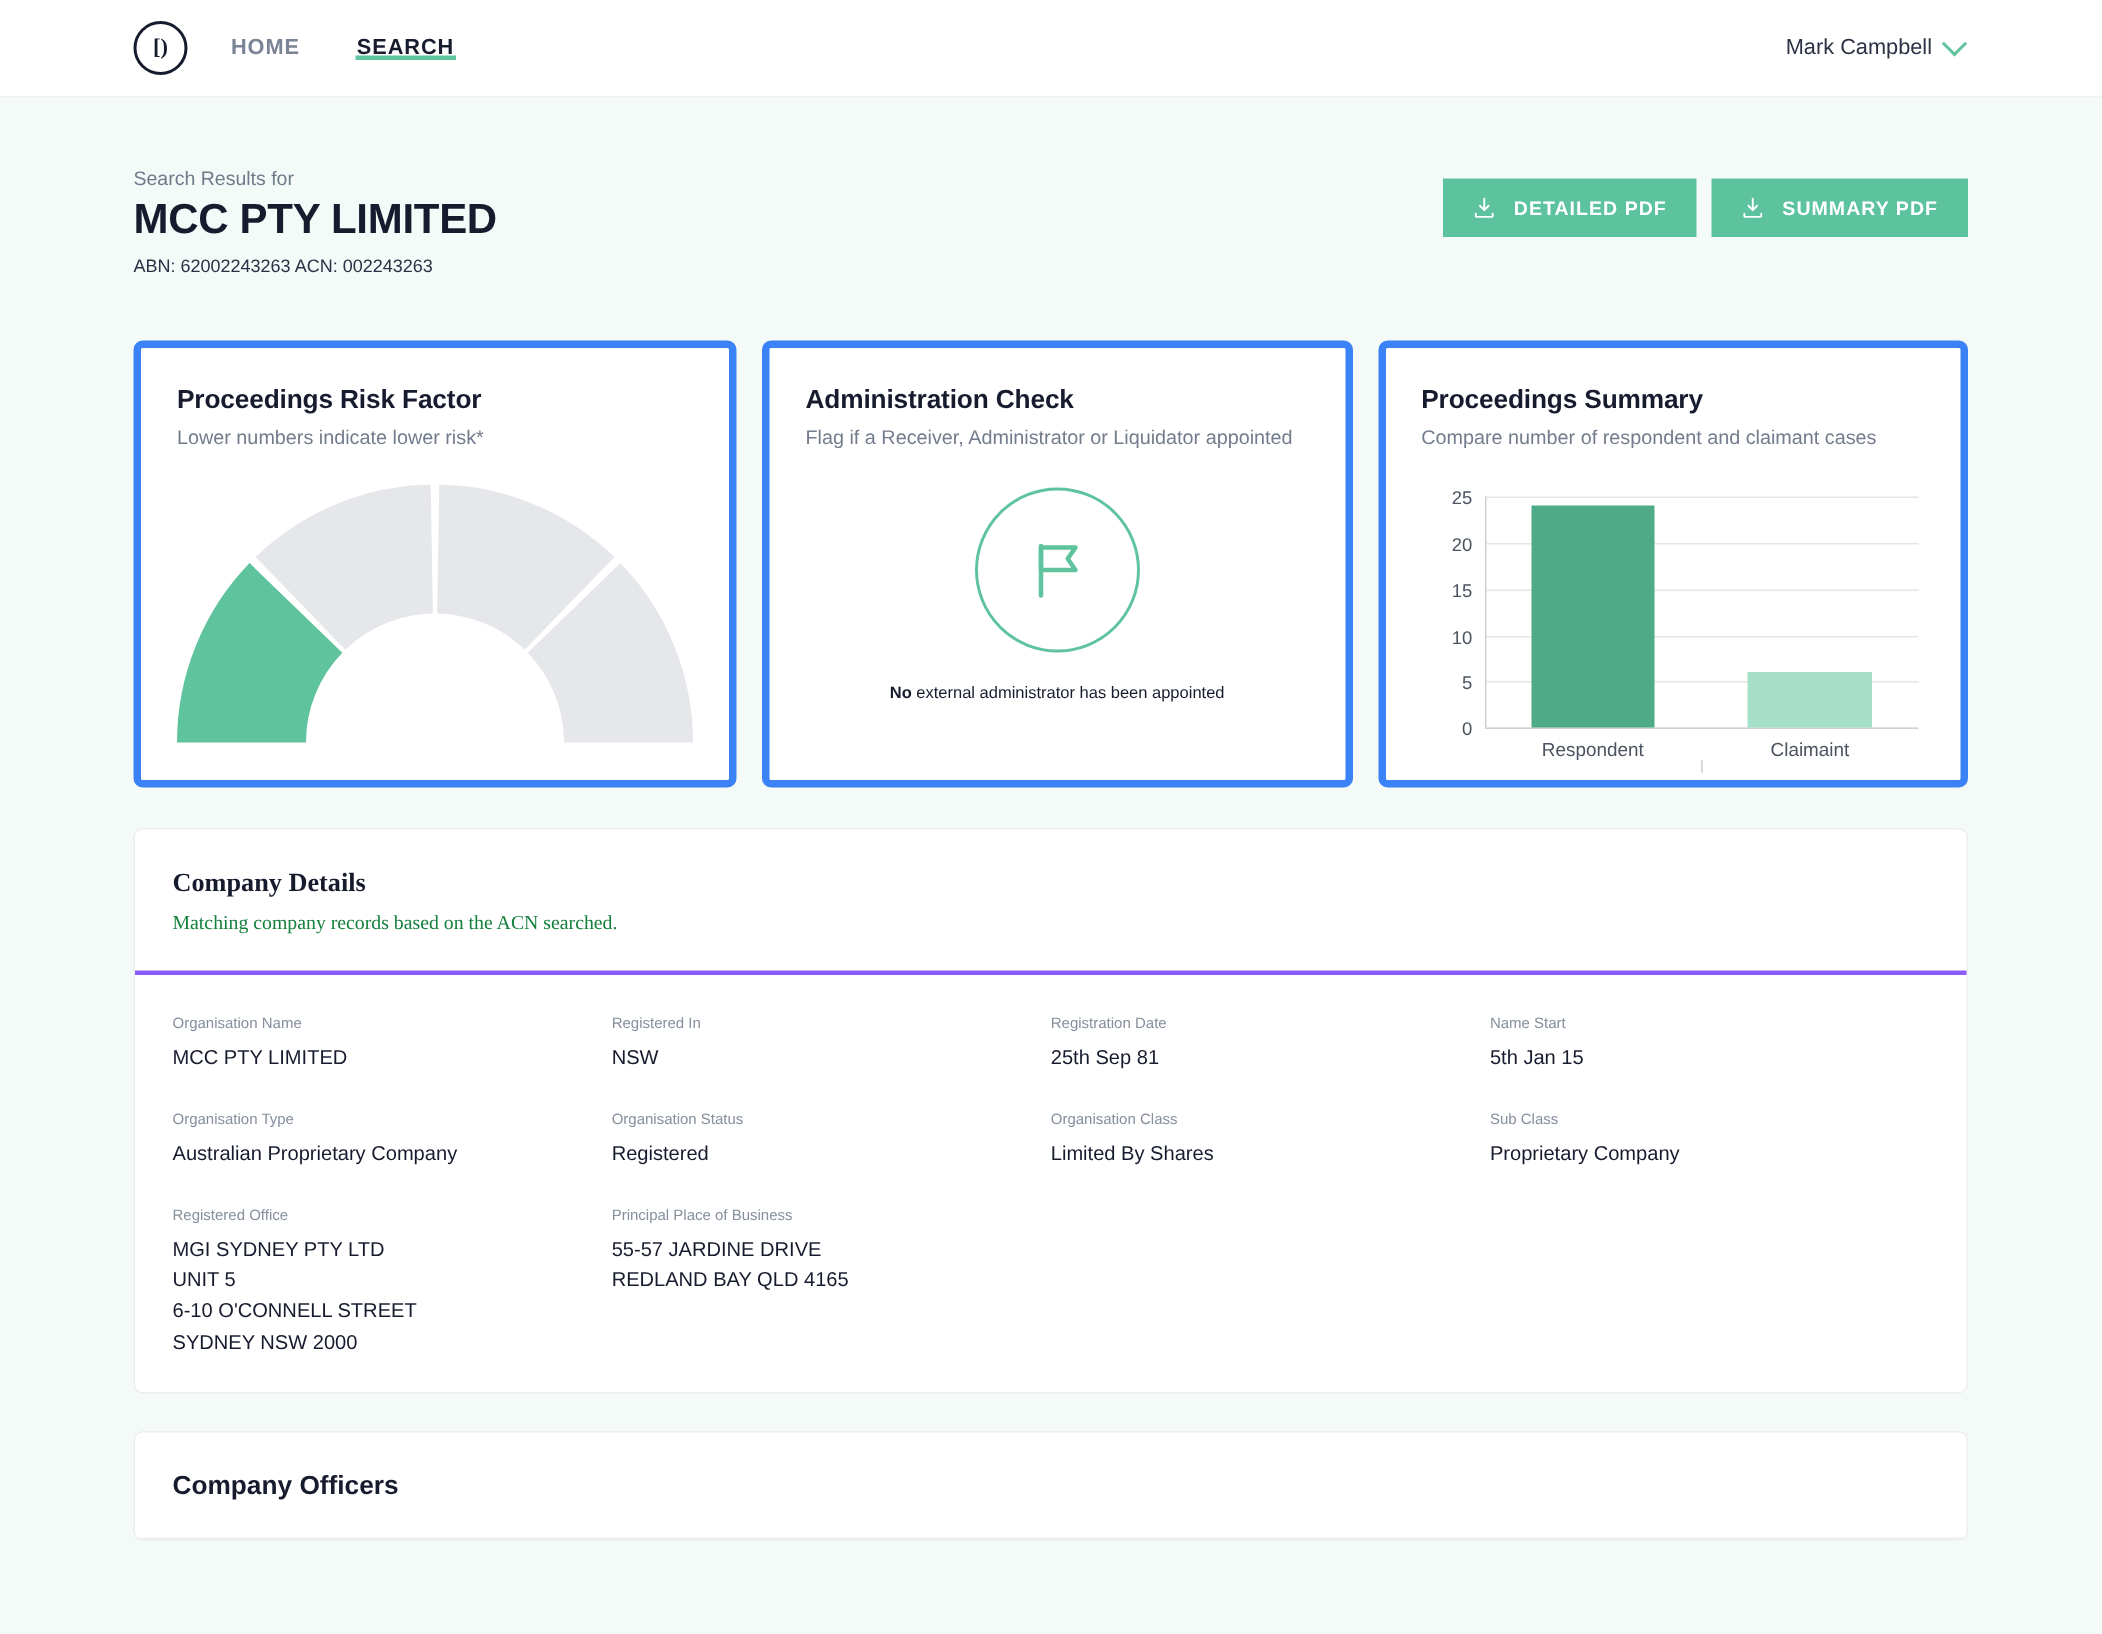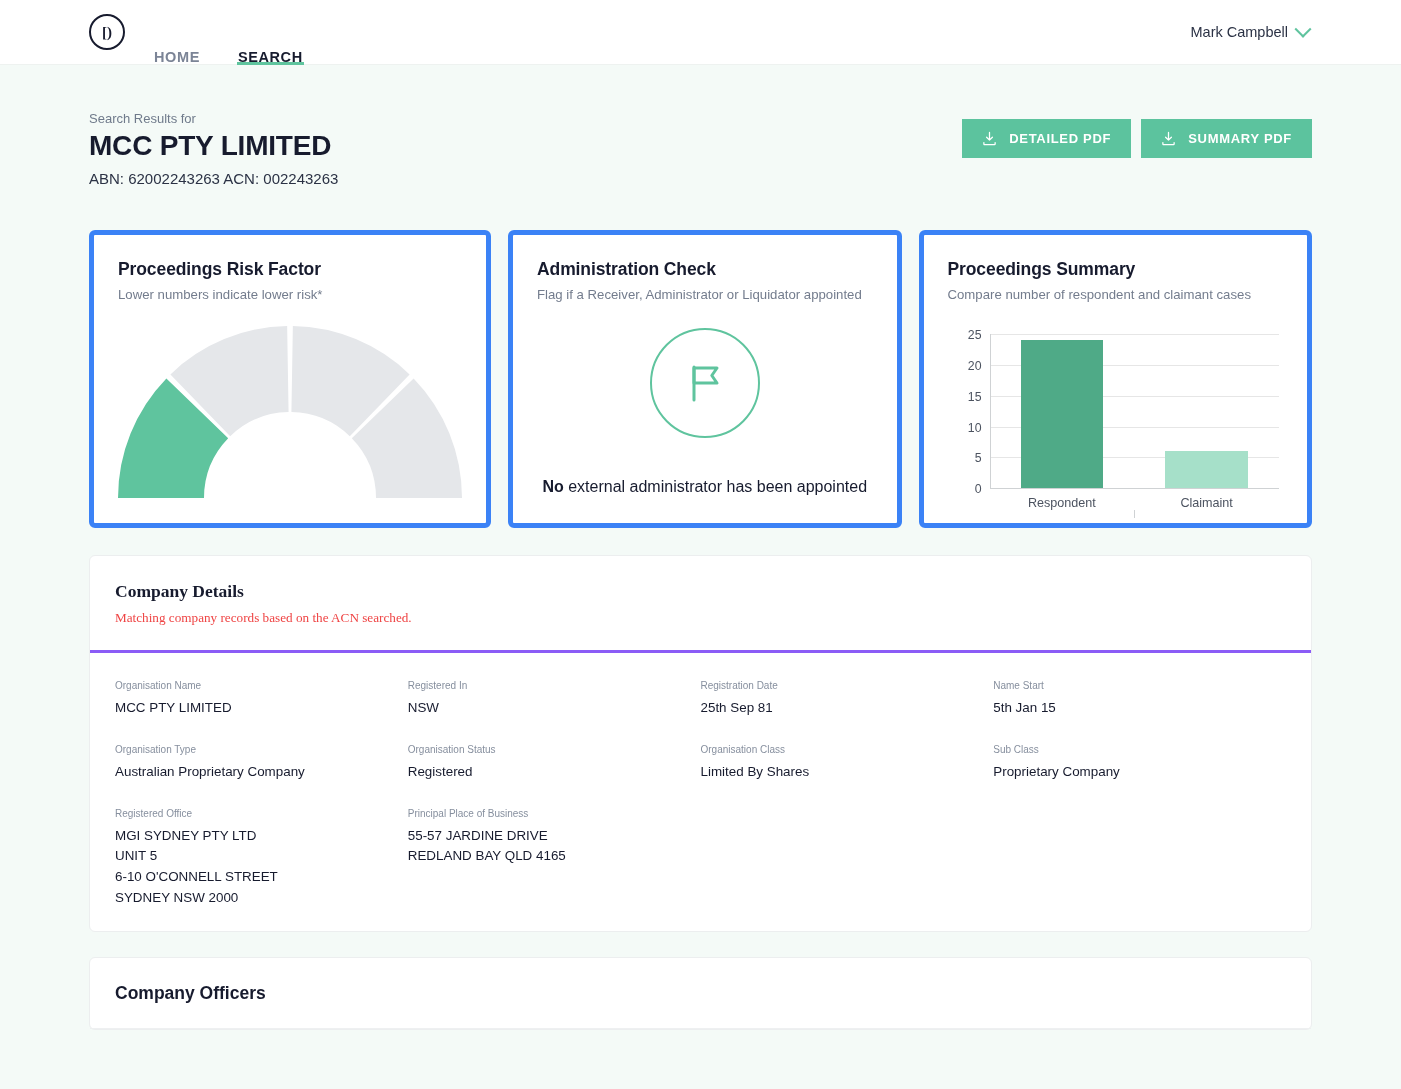--- a/index.html
+++ b/index.html
@@ -25,21 +25,21 @@
   .brand-logo {
     margin-left: 89px;
     width: 36px; height: 36px;
     border: 2px solid #171b2e;
     border-radius: 50%;
     display: flex; align-items: center; justify-content: center;
     font-size: 15px; font-weight: 700; color: #171b2e;
     letter-spacing: 0px;
     font-family: "Liberation Serif", serif;
   }
-  .nav-links { display: flex; align-items: flex-end; height: 65px; margin-left: 29px; }
+  .nav-links { display: flex; align-items: center; height: 65px; margin-left: 29px; }
   .nav-link {
     display: flex; align-items: center;
     padding: 0 0px;
     margin-right: 38px;
     font-size: 14.5px;
     font-weight: 700;
     letter-spacing: 0.6px;
     color: #7b8496;
     text-decoration: none;
     cursor: pointer;
@@ -79,21 +79,21 @@
     padding-top: 46px;
   }
   .eyebrow { font-size: 13px; color: #6f7a8b; margin-bottom: 4px; }
   .company-name {
     font-size: 28px;
     font-weight: 700;
     color: #171b2e;
     letter-spacing: -0.2px;
     line-height: 1.15;
   }
-  .abn-line { font-size: 15px; color: #2b3245; margin-top: 8px; }
+  .abn-line { font-size: 12px; color: #2b3245; margin-top: 8px; }
 
   .pdf-buttons { display: flex; gap: 10px; margin-top: 8px; }
   .pdf-btn {
     background: #5cc39e;
     color: #ffffff;
     border: none;
     height: 39px;
     padding: 0 20px;
     display: flex; align-items: center; gap: 12px;
     font-size: 13px;
@@ -149,22 +149,22 @@
     align-items: center; justify-content: center;
     margin-top: 26px;
   }
   .flag-circle {
     width: 110px; height: 110px;
     border: 2.6px solid #5fc49e;
     border-radius: 50%;
     display: flex; align-items: center; justify-content: center;
   }
   .admin-text {
-    margin-top: 40px;
-    font-size: 16px;
+    margin-top: 21px;
+    font-size: 11px;
     color: #171b2e;
   }
   .admin-text b { font-weight: 700; }
 
   
   .chart-area { margin-top: 24px; position: relative; width: 100%; height: 200px; }
   .chart-grid {
     position: absolute;
     left: 42px; right: 4px; top: 8px;
     height: 154px;
@@ -241,21 +241,21 @@
   .records-current { font-size: 13.5px; color: #2b3245; }
 
   .panel {
     background: #ffffff;
     border: 1px solid #eceeef;
     border-radius: 6px;
     margin-top: 27px;
   }
   .panel-head { padding: 25px 25px 24px 25px; border-bottom: 3px solid #8b5cf6; font-family: Liberation Serif, serif; }
   .panel-title { font-size: 17.5px; font-weight: 700; color: #171b2e; }
-  .panel-sub { font-size: 13.2px; color: #ef4444; margin-top: 8px; }
+  .panel-sub { font-size: 13.2px; color: #15803d; margin-top: 8px; }
 
   .detail-grid {
     padding: 27px 25px 22px 25px;
     display: grid;
     grid-template-columns: repeat(4, 1fr);
     row-gap: 25px;
   }
   .field-label {
     font-size: 10px;
     color: #868f9e;

